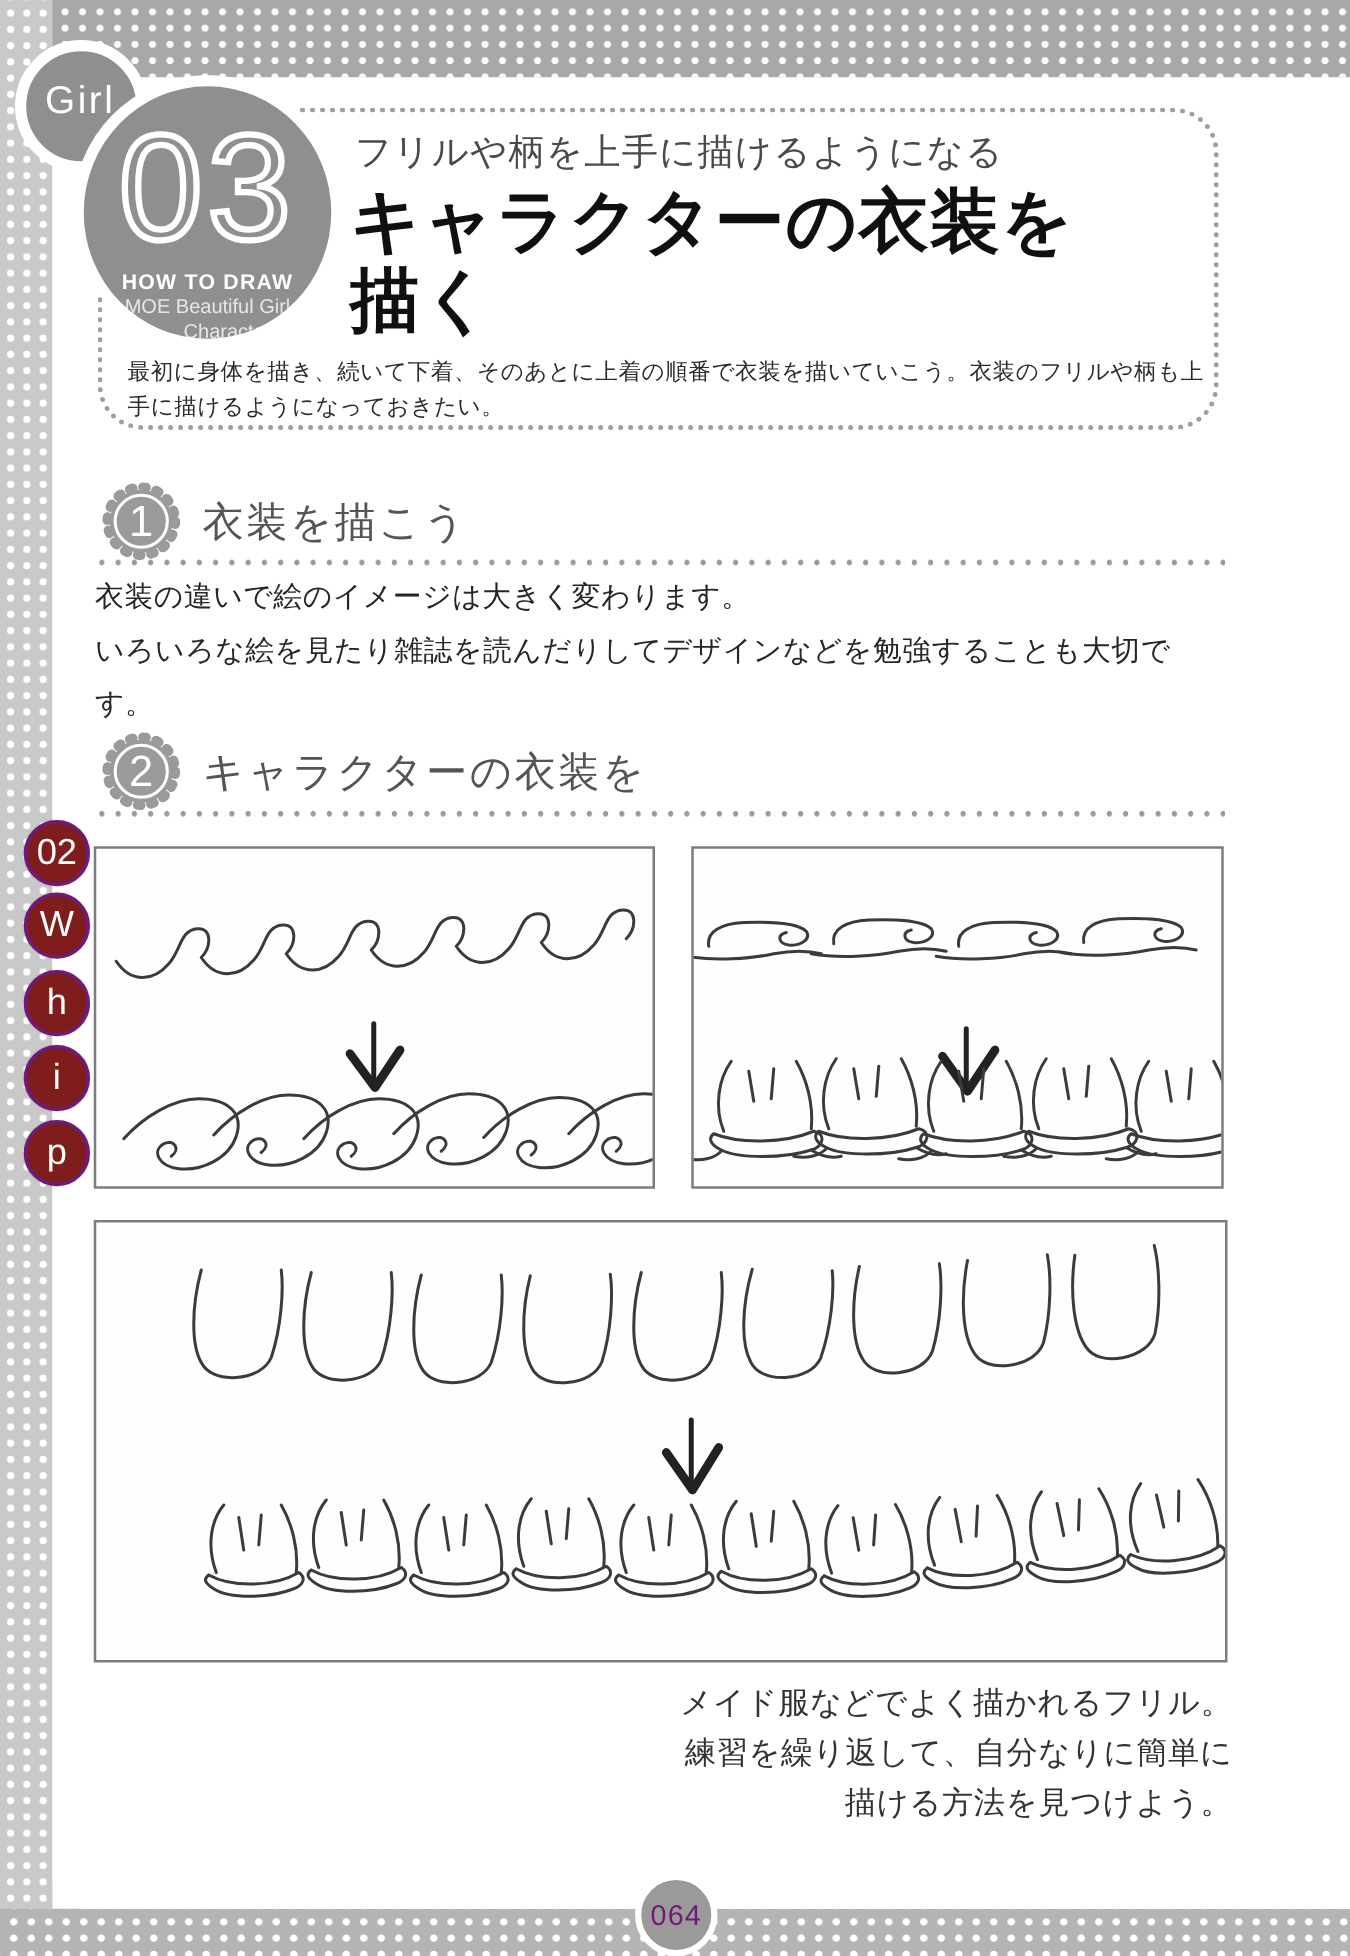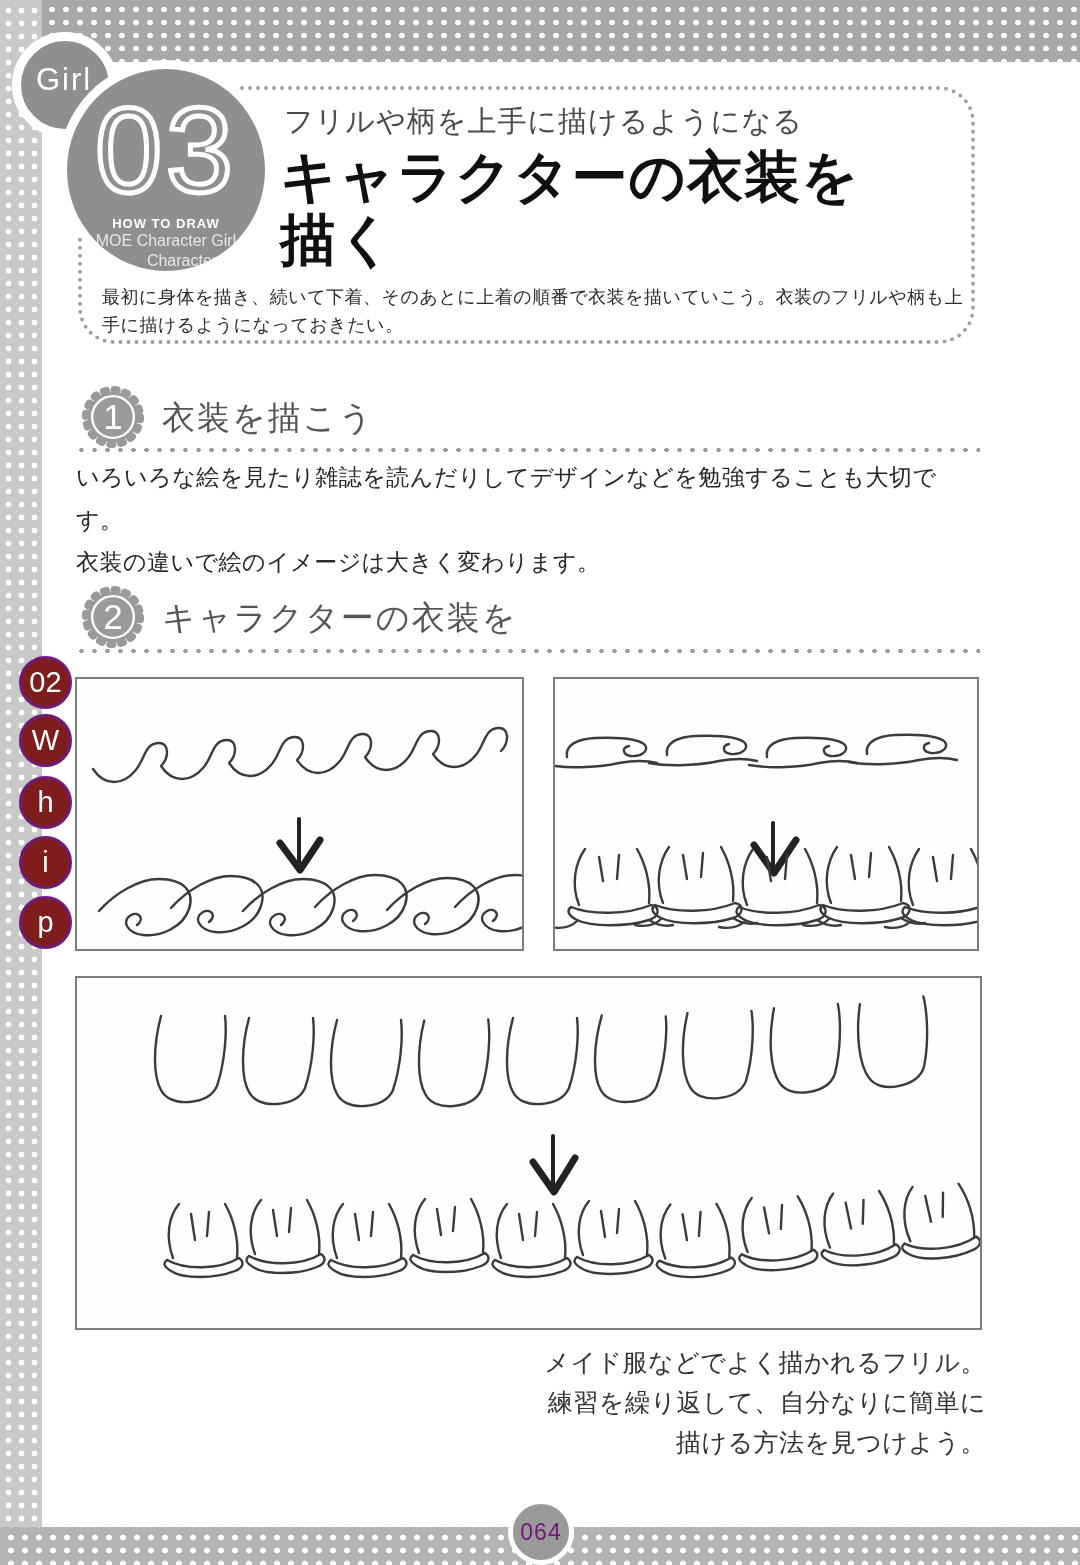--- a/index.html
+++ b/index.html
@@ -31,21 +31,21 @@
   .part-main{position:absolute;left:58px;top:60px;width:198px;height:202px;border-radius:50%;
     background:#8f8f8f;border:9px solid #fff;z-index:4;display:flex;flex-direction:column;
     align-items:center;justify-content:space-between;}
   .part-label{position:absolute;left:36px;top:62px;z-index:5;color:#fff;font-size:31px;
     letter-spacing:2px;}
   .part-number{margin-top:26px;font-size:120px;line-height:0.92;color:#8f8f8f;
     -webkit-text-stroke:5px #fff;letter-spacing:4px;}
   .part-dots{width:132px;height:6px;margin-top:6px;
     background-image:radial-gradient(circle,#fff 1.9px,rgba(255,255,255,0) 2.3px);
     background-size:9px 6px;}
-  .part-howto{margin-top:5px;color:#fff;font-size:13px;font-weight:bold;letter-spacing:1px;}
+  .part-howto{margin-top:5px;color:#fff;font-size:17px;font-weight:bold;letter-spacing:1px;}
   .part-moe{color:rgba(255,255,255,0.78);font-size:16px;line-height:1.25;}
   .part-chara{color:rgba(255,255,255,0.78);font-size:16px;line-height:1.25;margin-left:32px;}
 
   
   .hd-subtitle{position:absolute;left:284px;top:102px;font-size:29px;color:#4a4a4a;
     letter-spacing:1px;z-index:3;}
   .hd-title{position:absolute;left:280px;top:146px;font-size:56px;font-weight:900;
     color:#101010;line-height:1.12;letter-spacing:1px;z-index:3;}
 
   
@@ -88,42 +88,42 @@
   <div class="content-sheet"></div>
 
   <div class="intro-box"></div>
 
   <div class="part-ear"></div>
   <div class="part-label">Girl.</div>
   <div class="part-main">
     <div class="part-number">03</div>
     <div class="part-dots"></div>
     <div class="part-howto">HOW TO DRAW</div>
-    <div class="part-moe">MOE Character Girl</div>
+    <div class="part-moe">MOE Beautiful Girl</div>
     <div class="part-chara">Character</div>
   </div>
 
   <div class="hd-subtitle">フリルや柄を上手に描けるようになる</div>
   <div class="hd-title">
     <div>キャラクターの衣装を</div>
     <div>描く</div>
   </div>
   <div class="intro-text">最初に身体を描き、続いて下着、そのあとに上着の順番で衣装を描いていこう。衣装のフリルや柄も上手に描けるようになっておきたい。</div>
 
   <svg class="sec-badge" style="left:80px;top:384px;" viewBox="0 0 68 68">
     <circle cx="34" cy="34" r="26" fill="#9a9a9a"></circle>
     <circle cx="34" cy="34" r="28" fill="none" stroke="#9a9a9a" stroke-width="8" stroke-dasharray="2.5 8.6" stroke-linecap="round"></circle>
     <circle cx="34" cy="34" r="21.5" fill="none" stroke="#fff" stroke-width="2.5"></circle>
     <text class="badge-num" x="34" y="46" text-anchor="middle" font-size="36" fill="#fff">1</text>
   </svg>
   <div class="sec-head" style="left:162px;top:396px;">衣装を描こう</div>
   <div class="dotline" style="top:447px;"></div>
   <div class="body-text">
+    <div>衣装の違いで絵のイメージは大きく変わります。</div>
     <div>いろいろな絵を見たり雑誌を読んだりしてデザインなどを勉強することも大切です。</div>
-    <div>衣装の違いで絵のイメージは大きく変わります。</div>
   </div>
 
   <svg class="sec-badge" style="left:80px;top:584px;" viewBox="0 0 68 68">
     <circle cx="34" cy="34" r="26" fill="#9a9a9a"></circle>
     <circle cx="34" cy="34" r="28" fill="none" stroke="#9a9a9a" stroke-width="8" stroke-dasharray="2.5 8.6" stroke-linecap="round"></circle>
     <circle cx="34" cy="34" r="21.5" fill="none" stroke="#fff" stroke-width="2.5"></circle>
     <text class="badge-num" x="34" y="46" text-anchor="middle" font-size="36" fill="#fff">2</text>
   </svg>
   <div class="sec-head" style="left:162px;top:596px;">キャラクターの衣装を</div>
   <div class="dotline" style="top:648px;"></div>

